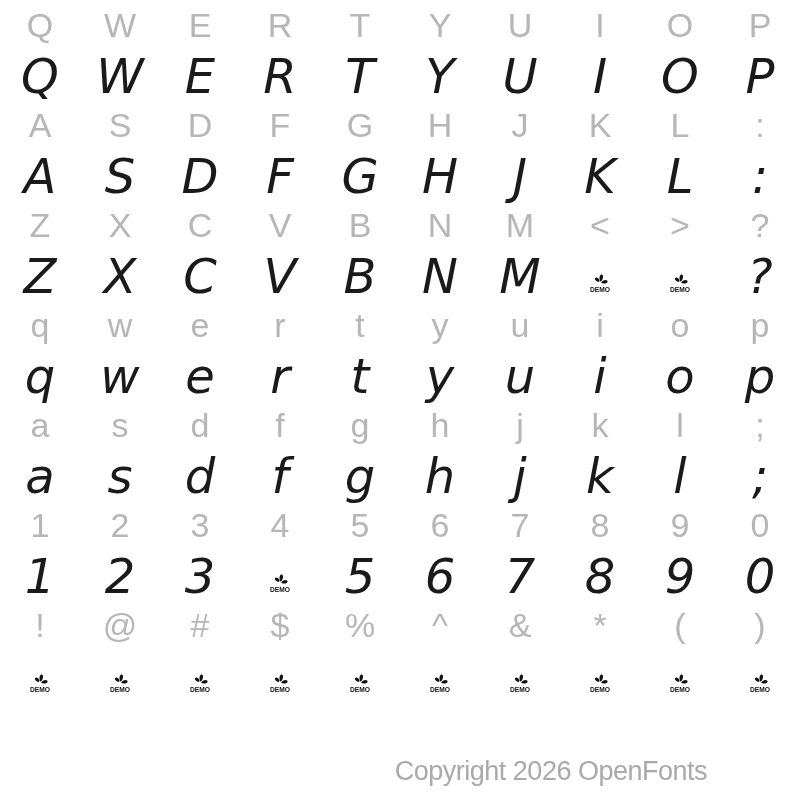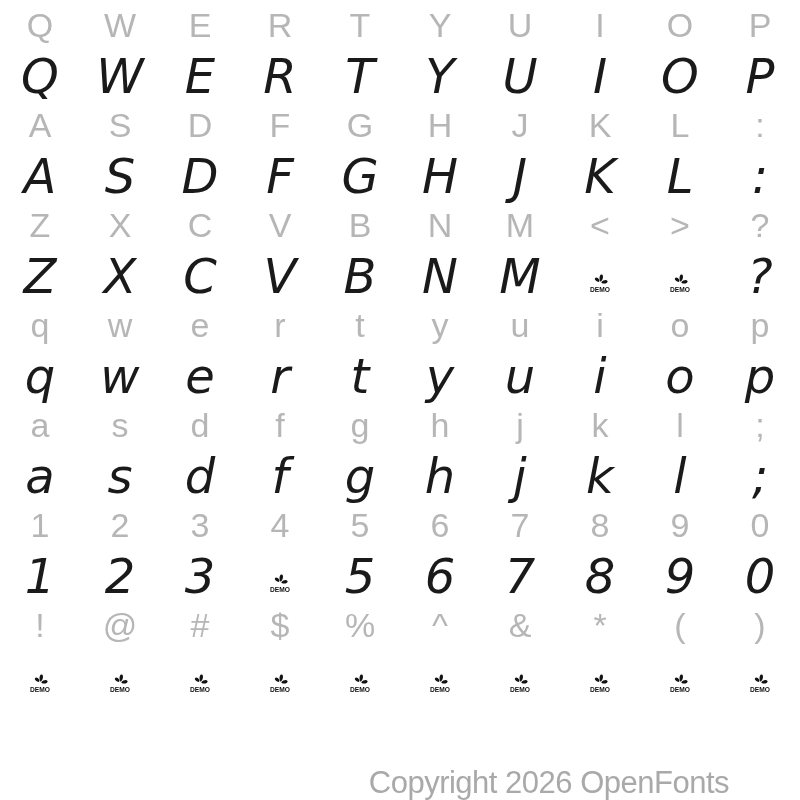--- a/index.html
+++ b/index.html
@@ -49,26 +49,25 @@
     vertical-align:baseline;
   }
   .demo-glyph text{
     font-family:"Liberation Sans",sans-serif;
     font-style:normal;
     font-weight:bold;
   }
   .footer{
     position:absolute;
     top:756px;
-    right:71px;
+    right:93px;
     font-family:"Liberation Sans",sans-serif;
-    font-size:31px;
+    font-size:27px;
     letter-spacing:-0.5px;
     color:var(--footer);
-    margin-top:9px;
   }
 </style>
 </head>
 <body>
 
 <div class="stage">
   <div class="grid">
       <div class="line reference">
         <span class="cell">Q</span>
         <span class="cell">W</span>

